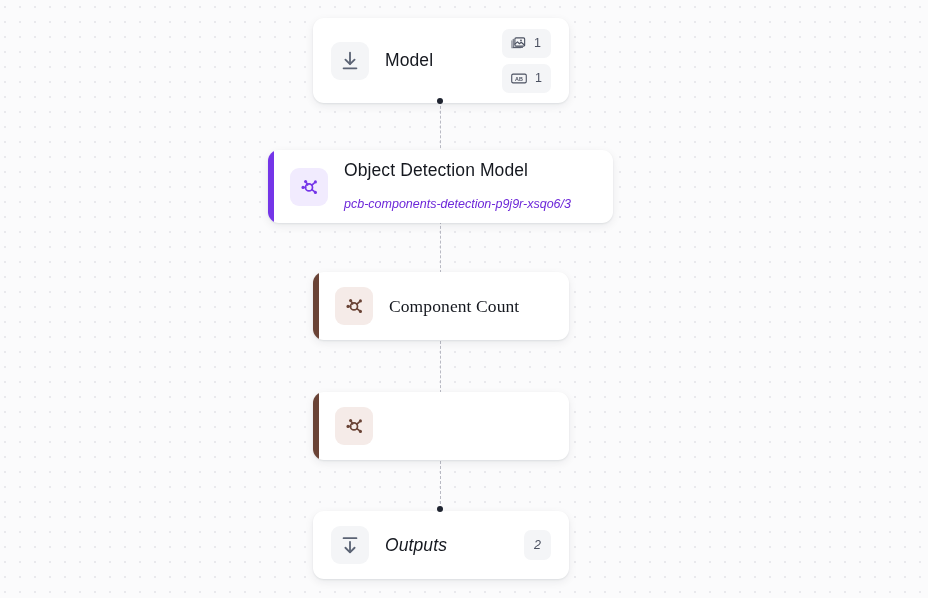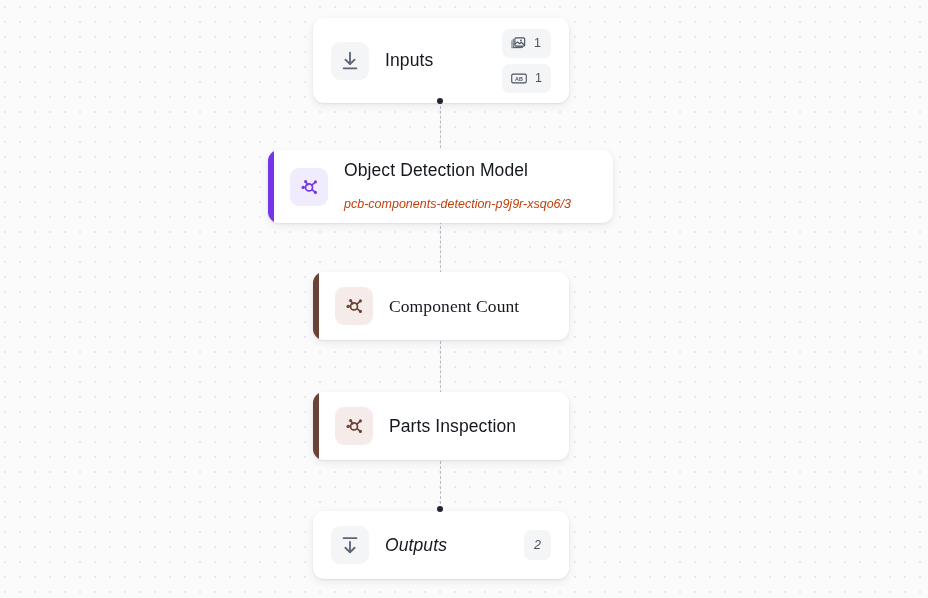--- a/index.html
+++ b/index.html
@@ -98,21 +98,21 @@
   .title {
     font-size: 17.5px;
     color: #15181f;
     line-height: 1.2;
     letter-spacing: 0.1px;
     white-space: nowrap;
   }
   .subtitle {
     font-size: 12.5px;
     font-style: italic;
-    color: #c2410c;
+    color: #6d28d9;
     line-height: 1.25;
     margin-top: 16px;
     white-space: nowrap;
   }
 
   
   .badges {
     flex: 0 0 auto;
     display: flex;
     flex-direction: column;
@@ -158,21 +158,21 @@
   <div class="node" style="left:313px;top:18px;width:256px;height:85px;">
     <div class="node-inner">
       <div class="icon-tile gray">
         <svg width="22" height="22" viewBox="0 0 24 24" fill="none" stroke="#5b6374" stroke-width="2" stroke-linecap="round" stroke-linejoin="round">
           <line x1="12" y1="3" x2="12" y2="15"></line>
           <polyline points="7,10.5 12,15.5 17,10.5"></polyline>
           <line x1="5" y1="20" x2="19" y2="20"></line>
         </svg>
       </div>
       <div class="labels">
-        <div class="title">Inputs</div>
+        <div class="title">Model</div>
       </div>
       <div class="badges">
         <div class="badge">
           <span class="badge-ico">
             <svg width="15" height="14" viewBox="0 0 20 18" fill="none" stroke="#4a5060" stroke-width="1.5" stroke-linejoin="round">
               <rect x="5.2" y="2.2" width="13" height="11" rx="1.6"></rect>
               <path d="M5.2 10.6 L8.6 7.4 L11.3 10 L13.6 8 L18.2 12" stroke-linecap="round"></path>
               <circle cx="13.3" cy="5.6" r="1.15" fill="#4a5060" stroke="none"></circle>
               <path d="M3 4.2 v10.6 h12.3" stroke-linecap="round" opacity="0.85"></path>
               <path d="M1.1 6.2 v9.1 h11.4" stroke-linecap="round" opacity="0.6"></path>
@@ -247,23 +247,20 @@
           <circle cx="6.0" cy="12.4" r="1.55" fill="#6a4336" stroke="none"></circle>
           <circle cx="8.6" cy="6.6" r="1.55" fill="#6a4336" stroke="none"></circle>
           <circle cx="18.4" cy="6.9" r="1.55" fill="#6a4336" stroke="none"></circle>
           <circle cx="18.4" cy="17.4" r="1.55" fill="#6a4336" stroke="none"></circle>
           <line x1="7.5" y1="12.4" x2="8.55" y2="12.4"></line>
           <line x1="9.7" y1="8.0" x2="10.6" y2="9.9"></line>
           <line x1="14.9" y1="10.2" x2="17.1" y2="8.1"></line>
           <line x1="14.9" y1="14.6" x2="17.2" y2="16.4"></line>
         </svg>
       </div>
-      <div class="labels">
-        <div class="title">Parts Inspection</div>
-      </div>
     </div>
   </div>
 
   <div class="node" style="left:313px;top:511px;width:256px;height:68px;font-style:italic;">
     <div class="node-inner">
       <div class="icon-tile gray">
         <svg width="22" height="22" viewBox="0 0 24 24" fill="none" stroke="#5b6374" stroke-width="2" stroke-linecap="round" stroke-linejoin="round">
           <line x1="5" y1="4.5" x2="19" y2="4.5"></line>
           <line x1="12" y1="8.5" x2="12" y2="19.5"></line>
           <polyline points="7,15 12,20 17,15"></polyline>

